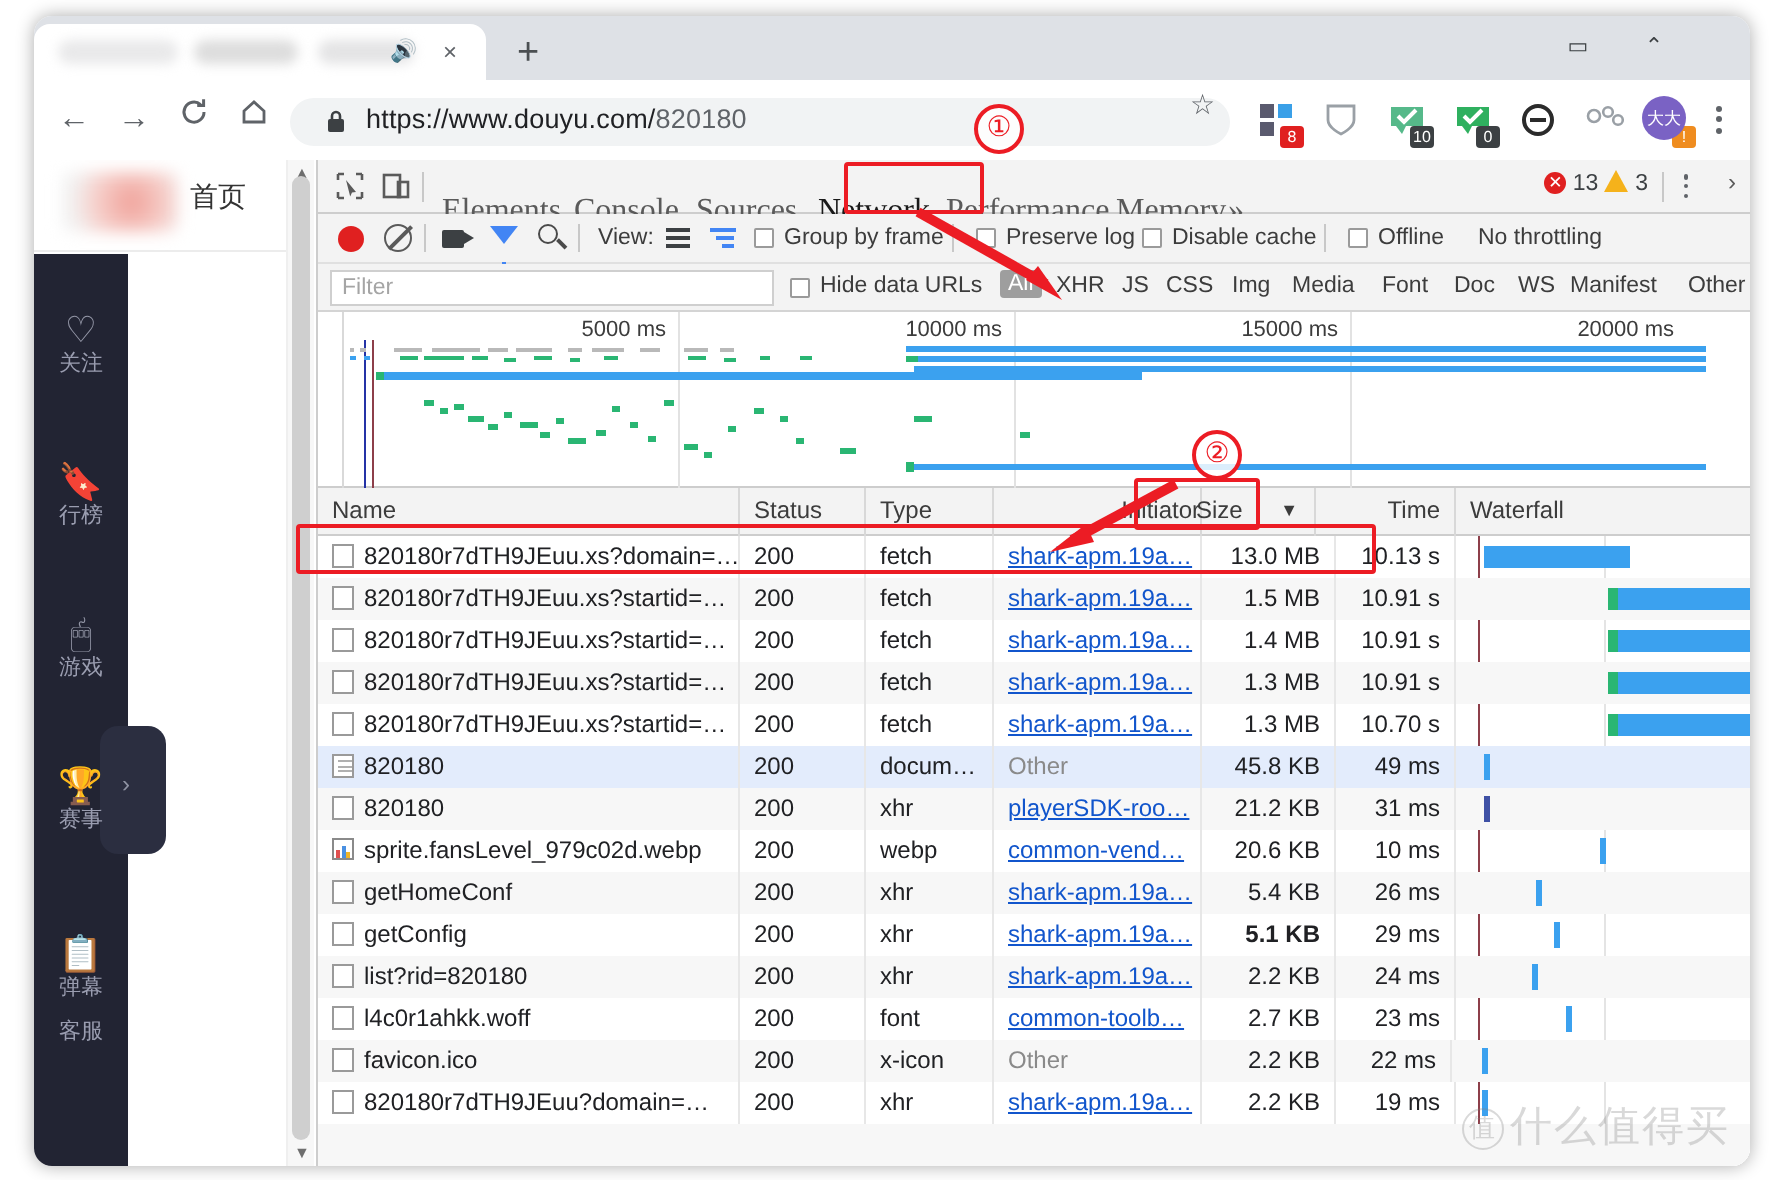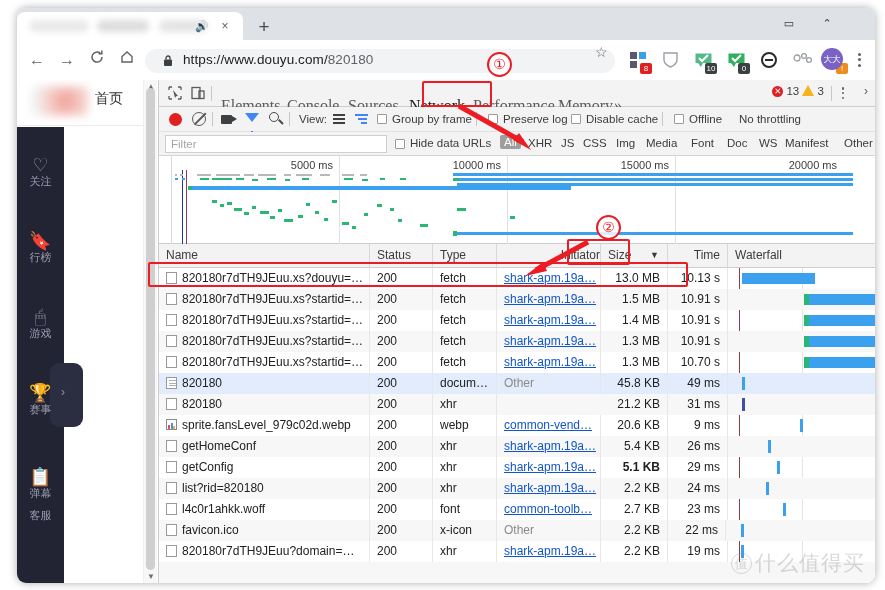--- a/index.html
+++ b/index.html
@@ -492,36 +492,36 @@
           <div class="band" style="left:281px;top:76px;width:400px;height:3px;"></div>
           <div class="bandg" style="left:281px;top:75px;width:4px;height:5px;"></div>
         </div>
       </div>
 
       <div class="th-row">
         <div class="th" style="left:0;width:211px;">Name</div>
         <div class="th" style="left:211px;width:63px;">Status</div>
         <div class="th" style="left:274px;width:64px;">Type</div>
         <div class="th" style="left:338px;width:104px;text-align:right;">Initiator</div>
-        <div class="th" style="left:442px;width:67px;">
+        <div class="th" style="left:432px;width:67px;">
           <span>Size</span>
           <span style="position:absolute;right:8px;top:0;font-size:9px;">▼</span>
         </div>
         <div class="th r" style="left:509px;width:60px;">Time</div>
         <div class="th" style="left:569px;width:148px;border-right:none;">Waterfall</div>
       </div>
 
       <div class="rows">
         <div class="wf-sep" style="left:643px;"></div>
         <div class="wf-red" style="left:580px;"></div>
 
         <div class="row" style="top:0;">
           <div class="cbox"></div>
           <div class="c" style="left:0;width:211px;">
-                <span class="nm">820180r7dTH9JEuu.xs?douyu=…</span>
+                <span class="nm">820180r7dTH9JEuu.xs?domain=…</span>
               </div>
           <div class="c" style="left:211px;width:63px;">200</div>
           <div class="c" style="left:274px;width:64px;">fetch</div>
           <div class="c" style="left:338px;width:104px;"><span class="init">shark-apm.19a…</span></div>
           <div class="c r" style="left:442px;width:67px;">13.0 MB</div>
           <div class="c r" style="left:509px;width:60px;">10.13 s</div>
           <div class="wfbar" style="left:583px;width:73px;"></div>
         </div>
 
         <div class="row odd" style="top:21px;">
@@ -597,39 +597,40 @@
           <div class="wftick" style="left:583px;"></div>
         </div>
 
         <div class="row odd" style="top:126px;">
           <div class="cbox"></div>
           <div class="c" style="left:0;width:211px;">
                 <span class="nm">820180</span>
               </div>
           <div class="c" style="left:211px;width:63px;">200</div>
           <div class="c" style="left:274px;width:64px;">xhr</div>
+          <div class="c" style="left:338px;width:104px;"><span class="init">playerSDK-roo…</span></div>
           <div class="c r" style="left:442px;width:67px;">21.2 KB</div>
           <div class="c r" style="left:509px;width:60px;">31 ms</div>
           <div class="wfdark" style="left:583px;"></div>
         </div>
 
         <div class="row" style="top:147px;">
           <div class="imgico">
             <b style="left:1px;top:5px;width:2px;height:4px;background:#e05050;"></b>
             <b style="left:3.5px;top:3px;width:2px;height:6px;background:#4a90e2;"></b>
             <b style="left:6px;top:6px;width:2px;height:3px;background:#f0b429;"></b>
           </div>
           <div class="c" style="left:0;width:211px;">
                 <span class="nm">sprite.fansLevel_979c02d.webp</span>
               </div>
           <div class="c" style="left:211px;width:63px;">200</div>
           <div class="c" style="left:274px;width:64px;">webp</div>
           <div class="c" style="left:338px;width:104px;"><span class="init">common-vend…</span></div>
           <div class="c r" style="left:442px;width:67px;">20.6 KB</div>
-          <div class="c r" style="left:509px;width:60px;">9 ms</div>
+          <div class="c r" style="left:509px;width:60px;">10 ms</div>
           <div class="wftick" style="left:641px;"></div>
         </div>
 
         <div class="row odd" style="top:168px;">
           <div class="cbox"></div>
           <div class="c" style="left:0;width:211px;">
                 <span class="nm">getHomeConf</span>
               </div>
           <div class="c" style="left:211px;width:63px;">200</div>
           <div class="c" style="left:274px;width:64px;">xhr</div>

